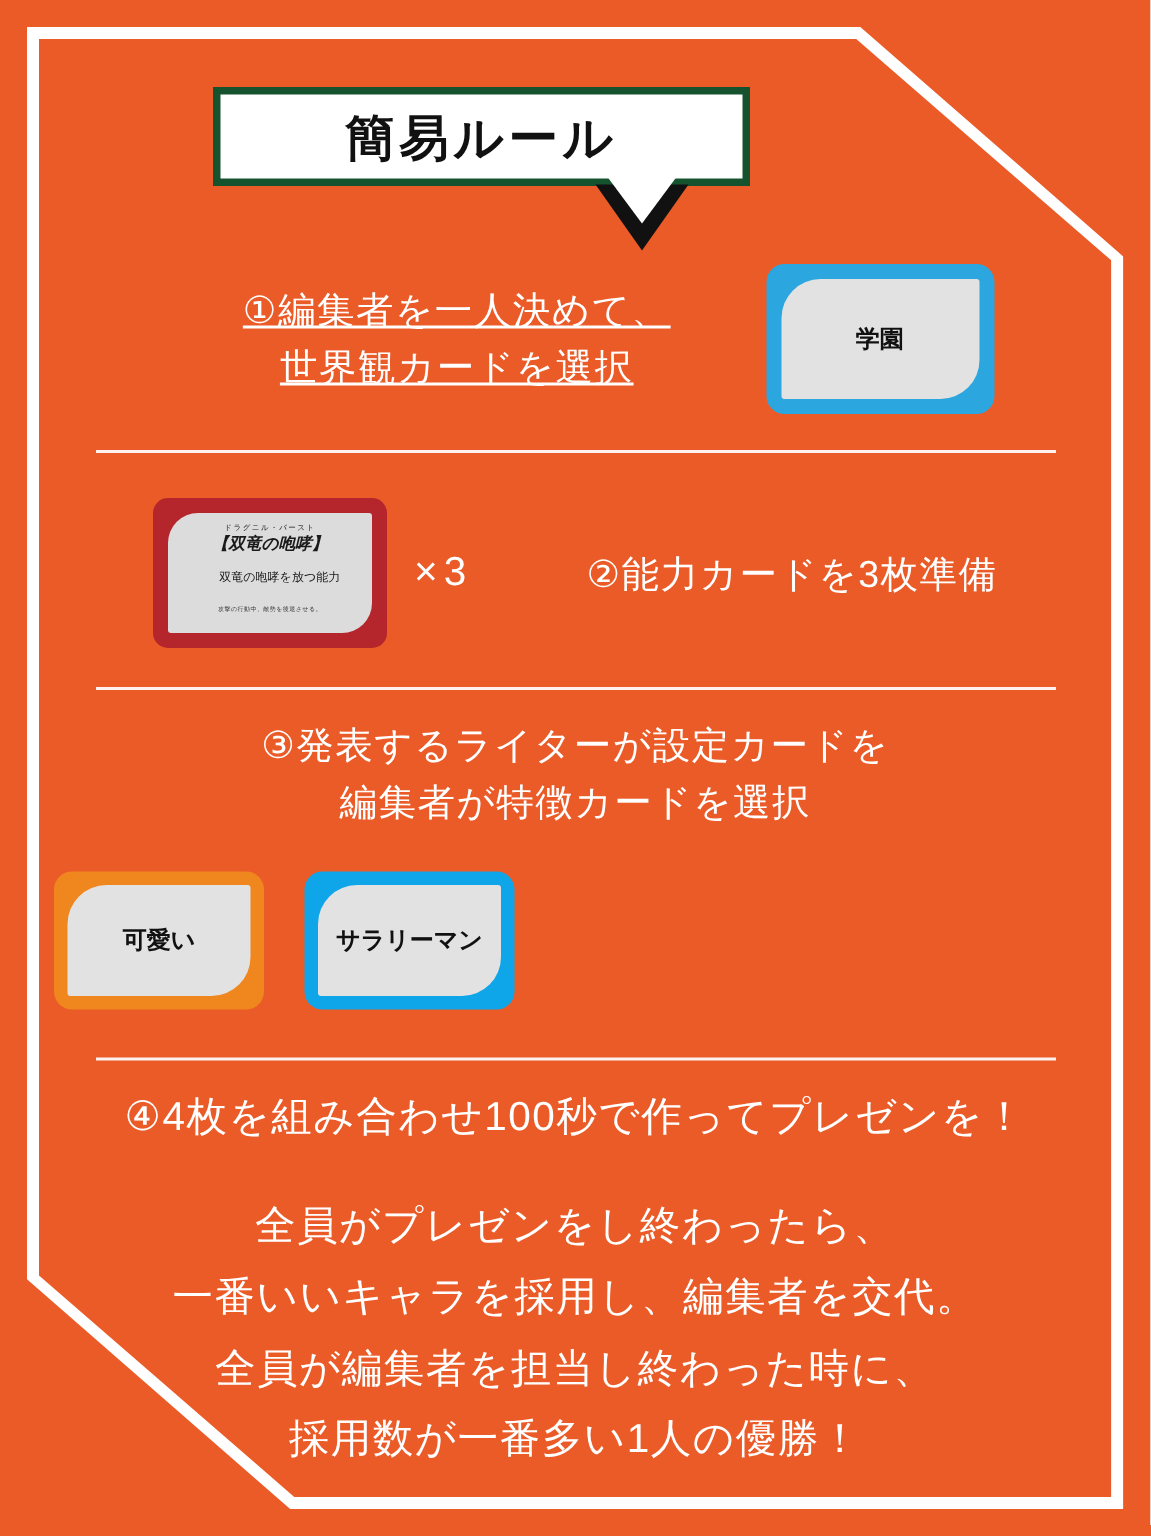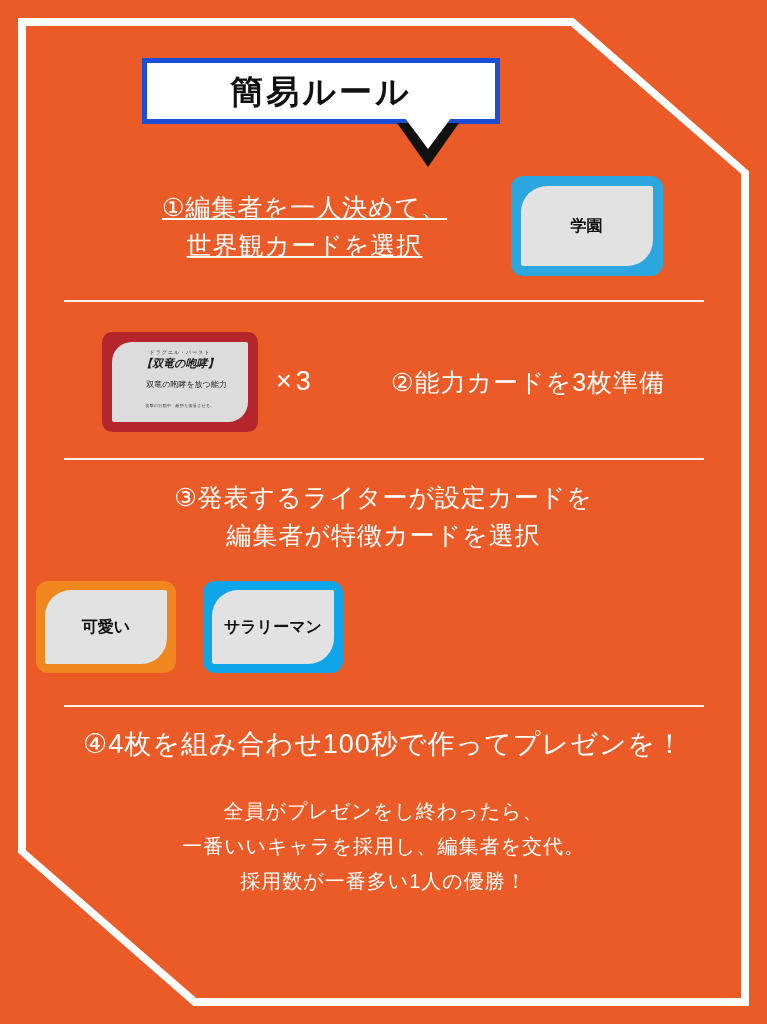--- a/index.html
+++ b/index.html
@@ -48,21 +48,21 @@
 
   
   .bubble-wrap {
     position: absolute;
     left: 116px; top: 32px;
     width: 358px;
   }
   .bubble {
     position: relative;
     background: #ffffff;
-    border: 5px solid #1d4ed8;
+    border: 5px solid #14532d;
     height: 56px;
     display: flex;
     align-items: center;
     justify-content: center;
   }
   .bubble-title {
     font-size: 33px;
     font-weight: 700;
     color: #111111;
     letter-spacing: 3px;
@@ -228,21 +228,21 @@
     white-space: nowrap;
   }
 
   
   .outro {
     position: absolute;
     left: 0; top: 768px;
     width: 715px;
     text-align: center;
     color: #ffffff;
-    font-size: 20px;
+    font-size: 27px;
     line-height: 1.75;
     letter-spacing: 1px;
   }
   .outro div { white-space: nowrap; }
 
   
   .divider {
     position: absolute;
     left: 38px;
     width: 640px;
@@ -311,17 +311,18 @@
       </div>
     </div>
 
     <div class="divider d3"></div>
 
     <div class="row4-text">④4枚を組み合わせ100秒で作ってプレゼンを！</div>
 
     <div class="outro">
       <div>全員がプレゼンをし終わったら、</div>
       <div>一番いいキャラを採用し、編集者を交代。</div>
+      <div>全員が編集者を担当し終わった時に、</div>
       <div>採用数が一番多い1人の優勝！</div>
     </div>
 
   </div>
 </div>
 
 </body></html>

